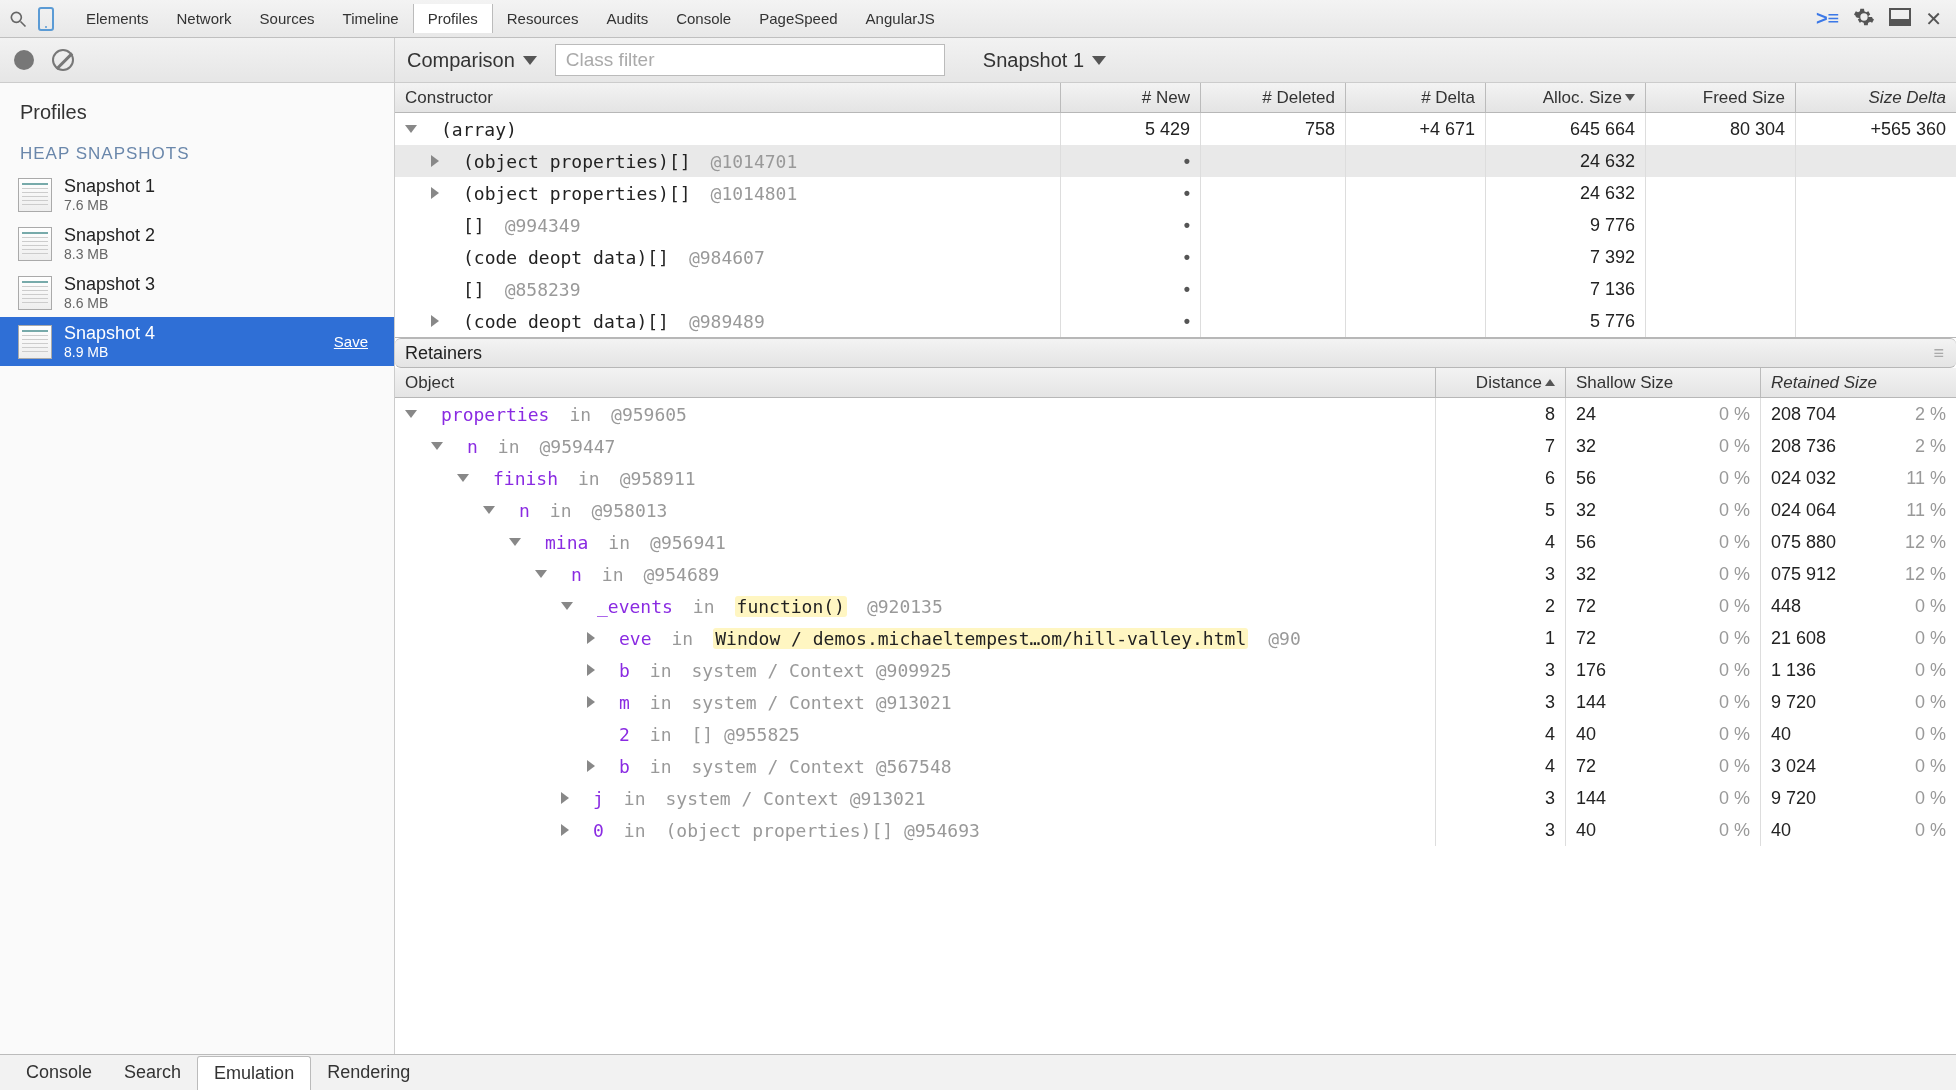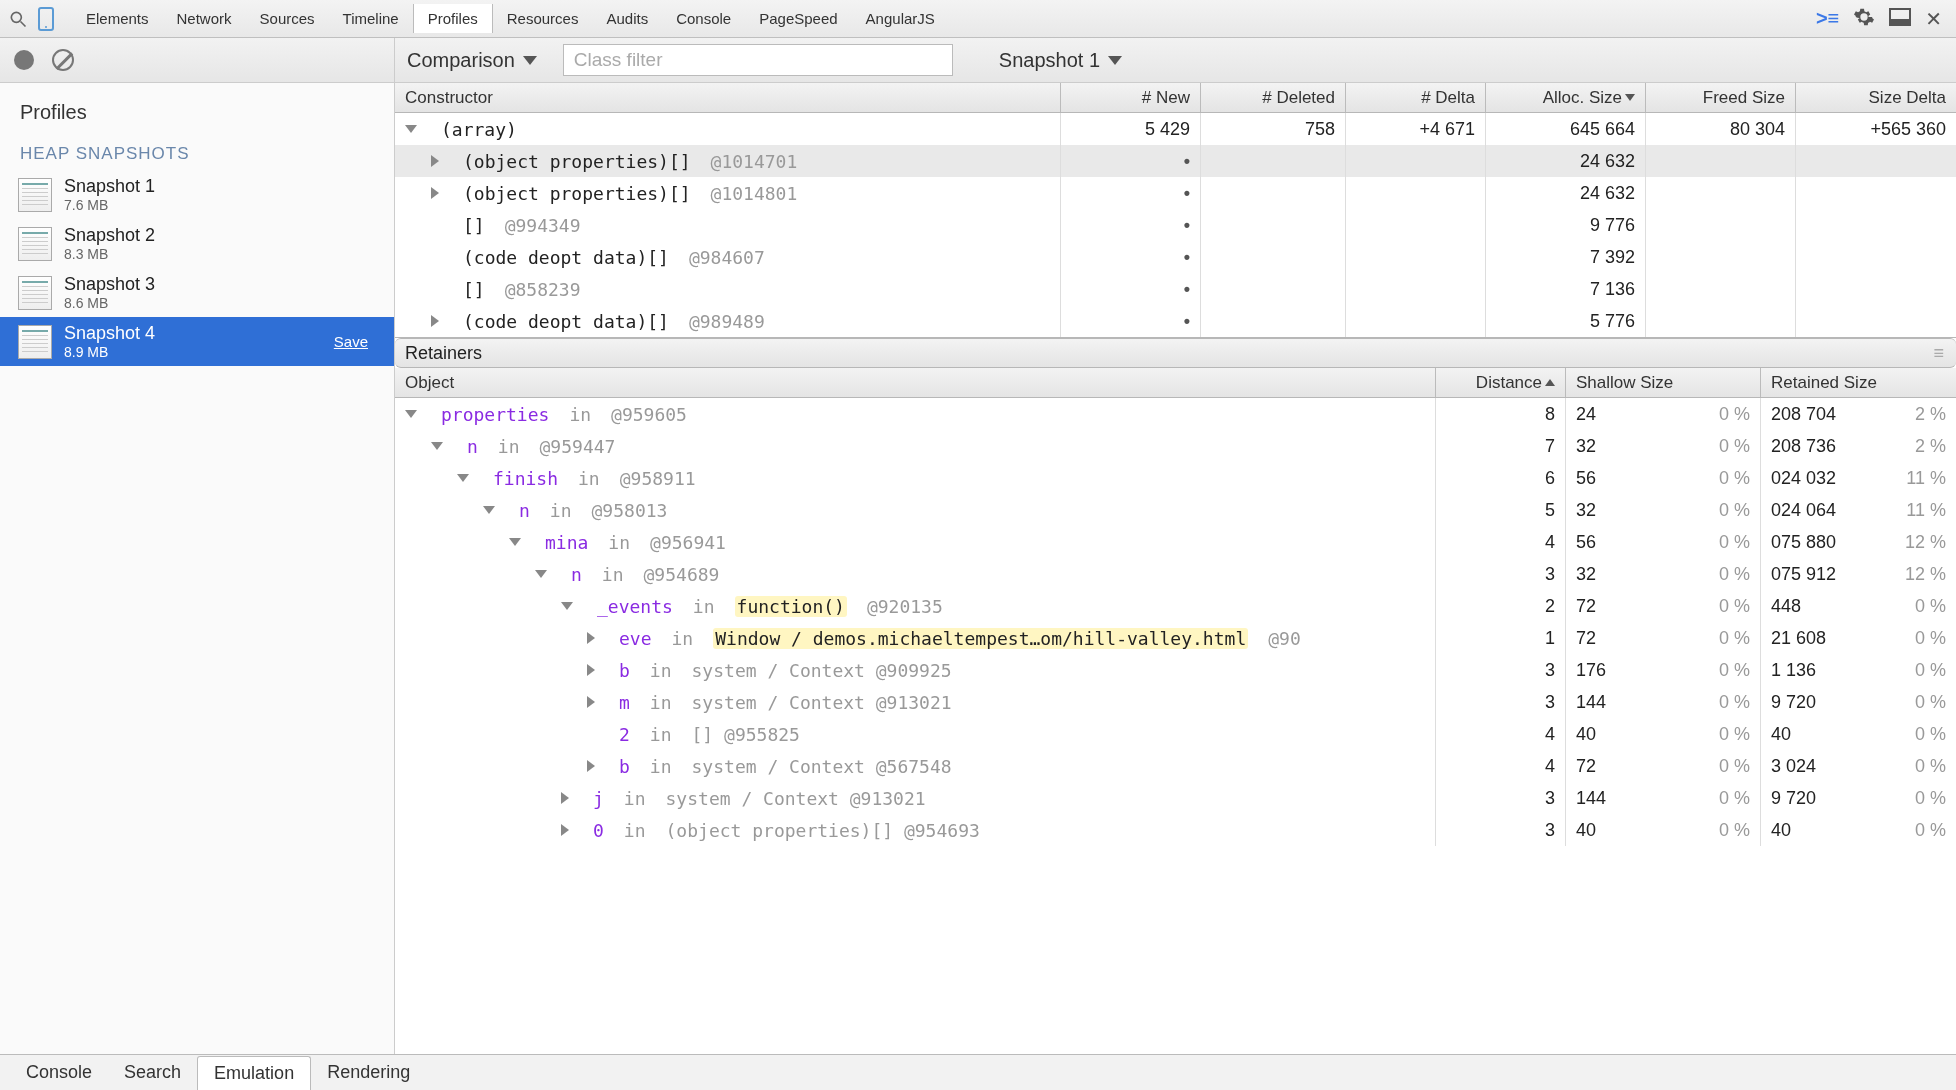--- a/index.html
+++ b/index.html
@@ -52,32 +52,32 @@
 .snap-name { font-size:18px; color:#222; }
 .snap-size { font-size:14px; color:#666; }
 .snap-item.selected { background:#2f6fd6; color:#fff; }
 .snap-item.selected .snap-name,.snap-item.selected .snap-size{color:#fff;}
 .snap-save { margin-left:auto; text-decoration:underline; color:#fff; padding-right:8px;}
 
 
 .panel { flex:1; display:flex; flex-direction:column; min-width:0;}
 
 
-.p-toolbar { height:45px; background:linear-gradient(#f2f2f2,#e6e6e6); border-bottom:1px solid #ccc; display:flex; align-items:center; gap:26px; padding:0 12px;}
+.p-toolbar { height:45px; background:linear-gradient(#f2f2f2,#e6e6e6); border-bottom:1px solid #ccc; display:flex; align-items:center; gap:18px; padding:0 12px;}
 .dropdown { display:flex; align-items:center; gap:8px; font-size:20px; color:#333; cursor:default;}
 .tri-down { width:0;height:0;border-left:7px solid transparent;border-right:7px solid transparent;border-top:9px solid #555;}
 .filter-input { width:390px; height:32px; border:1px solid #bbb; background:#fff; font-size:19px; padding:0 10px; color:#333;}
 .filter-input::placeholder{color:#aaa;}
 
 
 .tbl-wrap { border-bottom:1px solid #b7b7b7; }
 .tbl-head { display:flex; background:linear-gradient(#f3f3f3,#e4e4e4); border-bottom:1px solid #b7b7b7; height:30px; align-items:stretch;}
 .th { border-right:1px solid #bbb; display:flex; align-items:center; padding:0 10px; font-size:17px; color:#333; }
 .th.right { justify-content:flex-end; }
-.th:last-child{border-right:none;}
+.th:last-child{border-right:none;font-style:italic;}
 .tbl-body { overflow:hidden; }
 .row { display:flex; height:32px; align-items:center; }
 .row.shaded { background:#e9e9e9; }
 .cell { border-right:1px solid #ddd; height:100%; display:flex; align-items:center; padding:0 10px; font-size:18px;}
 .cell.right { justify-content:flex-end; }
 .cell:last-child{border-right:none;}
 .tree { display:flex; align-items:center; gap:20px;}
 .arr { width:0;height:0; display:inline-block; }
 .arr.right { border-top:6px solid transparent;border-bottom:6px solid transparent;border-left:8px solid #888; margin-right:4px;}
 .arr.down { border-left:6px solid transparent;border-right:6px solid transparent;border-top:8px solid #888; margin-right:4px;}

